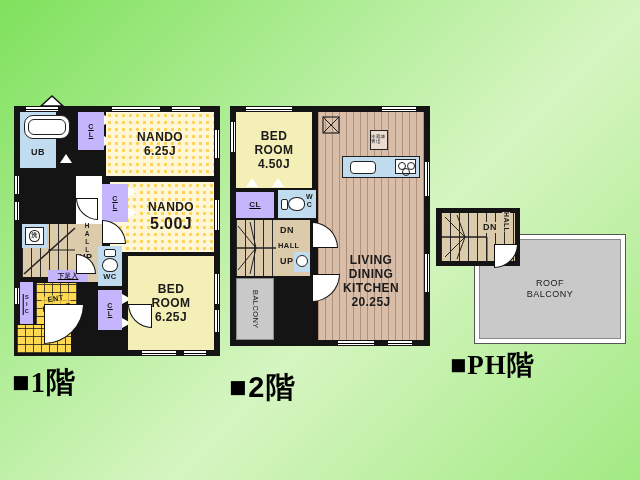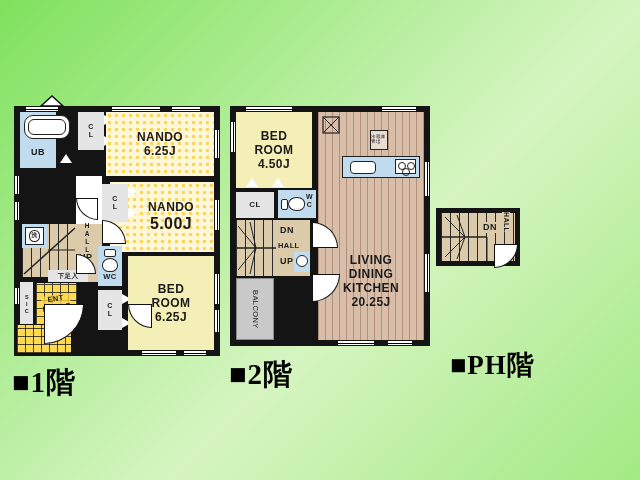--- a/index.html
+++ b/index.html
@@ -6,21 +6,21 @@
   body{
     width:640px;height:480px;overflow:hidden;position:relative;
     font-family:"Liberation Sans", sans-serif;
     background:linear-gradient(135deg,#7fe15d 0%,#b8efa0 38%,#d6f5c1 58%,#a2ea83 100%);
   }
   .floor{position:absolute;background:#141414;}
   .room{position:absolute;display:flex;align-items:center;justify-content:center;
         flex-direction:column;text-align:center;}
   .lbl{white-space:pre-line;color:#1a1a1a;font-weight:bold;line-height:1.18;letter-spacing:.4px;}
   .blue{background:#c2dcef;}
-  .pink{background:#e5e5e5;}
+  .pink{background:#c4b5fd;text-decoration:underline;}
   .pale{background:#f4efb6;}
   .dots{background-color:#fff7d6;
         background-image:radial-gradient(circle,#ffd252 1.4px,rgba(0,0,0,0) 1.5px);
         background-size:7px 7px;}
   .wood{background-color:#d8bda9;
         background-image:repeating-linear-gradient(90deg,rgba(146,106,82,.55) 0 1px,rgba(0,0,0,0) 1px 7px);text-align:center;}
   .beige{background:#dccbaa;}
   .gray{background:#c9c9c9;border:1px solid #8a8a8a;box-sizing:border-box;}
   .ygrid{background-color:#ffd94f;
          background-image:repeating-linear-gradient(0deg,rgba(40,40,40,.85) 0 1px,rgba(0,0,0,0) 1px 8px),
@@ -235,24 +235,30 @@
   <div class="arc arc-br" style="left:82px;top:168px;width:28px;height:28px;"></div>
 
   <div class="win win-h" style="left:16px;top:1px;width:46px;height:4px;"></div>
   <div class="win win-h" style="left:152px;top:1px;width:34px;height:4px;"></div>
   <div class="win win-v" style="left:195px;top:56px;width:4px;height:34px;"></div>
   <div class="win win-v" style="left:195px;top:148px;width:4px;height:38px;"></div>
   <div class="win win-h" style="left:108px;top:235px;width:36px;height:4px;"></div>
   <div class="win win-h" style="left:158px;top:235px;width:24px;height:4px;"></div>
   <div class="win win-v" style="left:1px;top:16px;width:4px;height:30px;"></div>
 </div>
-<div class="floor-label" style="left:229px;top:355px;">■2階</div>
+<div class="floor-label" style="left:229px;top:368px;font-family:Liberation Mono, monospace;">■2階</div>
 
 <div style="position:absolute;left:436px;top:208px;width:190px;height:138px;">
 
+  <div style="position:absolute;left:38px;top:26px;width:152px;height:110px;background:#fff;border:1px solid #555;box-sizing:border-box;padding:4px;">
+    <div class="room gray" style="position:relative;width:100%;height:100%;left:0;top:0;">
+      <div class="lbl tiny" style="font-size:9px;letter-spacing:.5px;">ROOF
+BALCONY</div>
+    </div>
+  </div>
 
   <div class="floor" style="left:0px;top:0px;width:84px;height:58px;">
     <div class="room beige treads" style="left:5px;top:5px;width:74px;height:48px;">
       <svg width="74" height="48">
         <line x1="0" y1="24" x2="46" y2="24" stroke="#222" stroke-width="1.5"></line>
         <line x1="24" y1="24" x2="4" y2="4" stroke="#222" stroke-width="1"></line>
         <line x1="24" y1="24" x2="4" y2="44" stroke="#222" stroke-width="1"></line>
         <line x1="24" y1="24" x2="16" y2="2" stroke="#222" stroke-width="1"></line>
         <line x1="24" y1="24" x2="16" y2="46" stroke="#222" stroke-width="1"></line>
         <line x1="46" y1="24" x2="46" y2="48" stroke="#222" stroke-width="1"></line>

